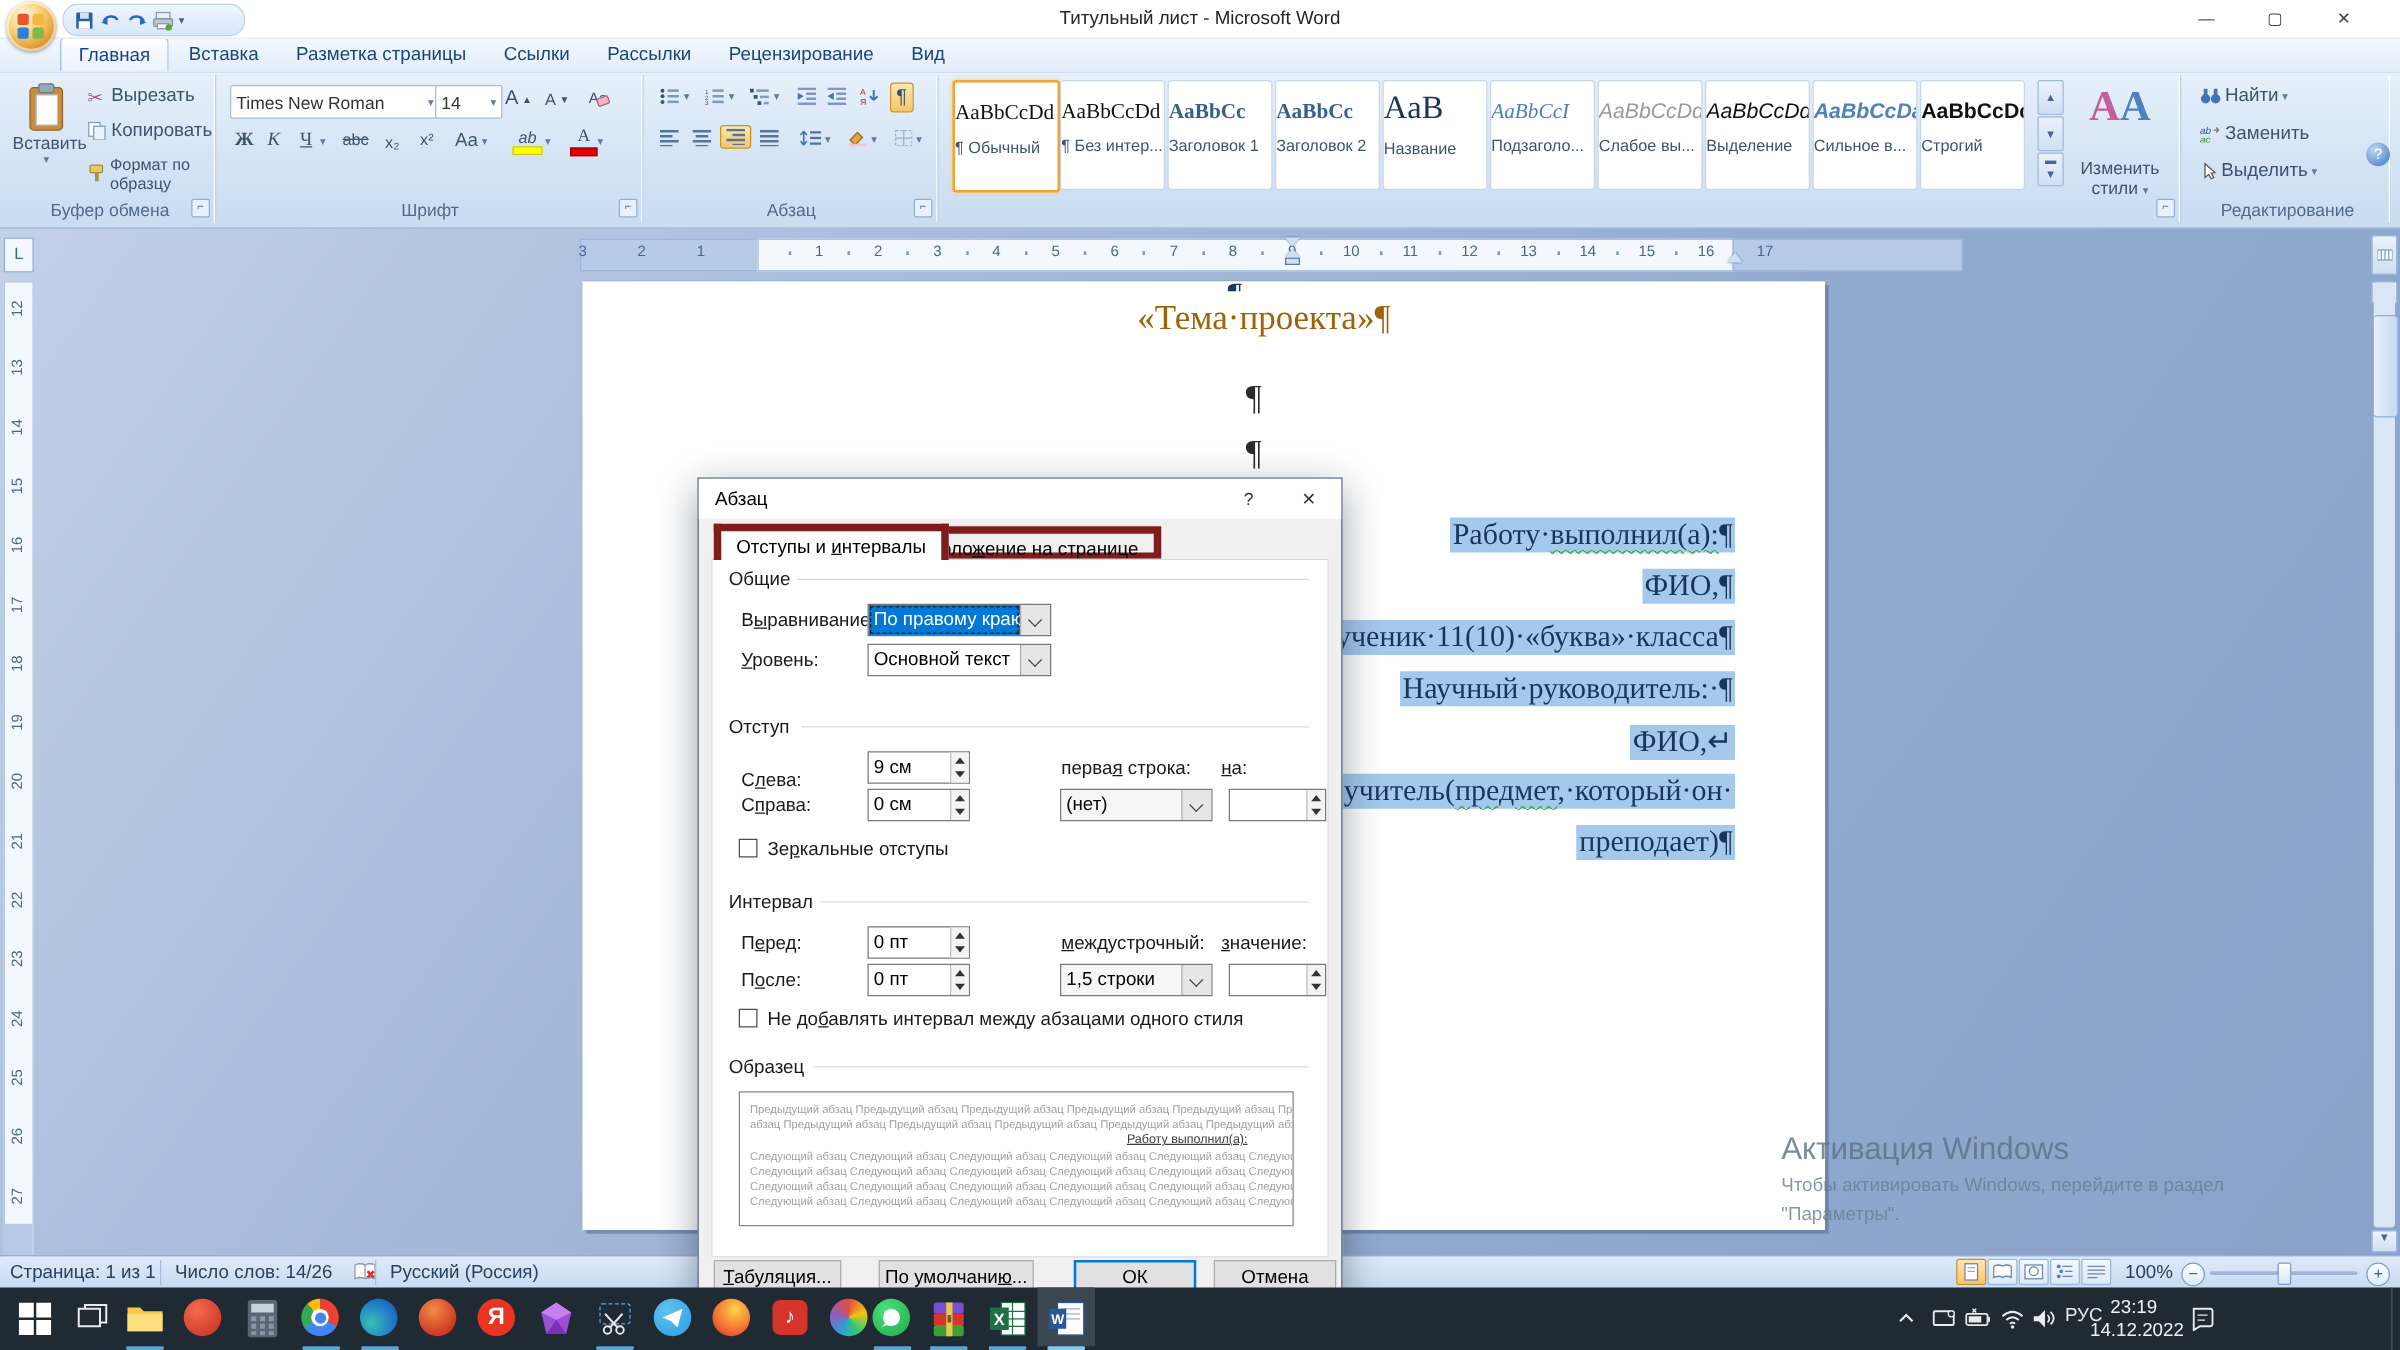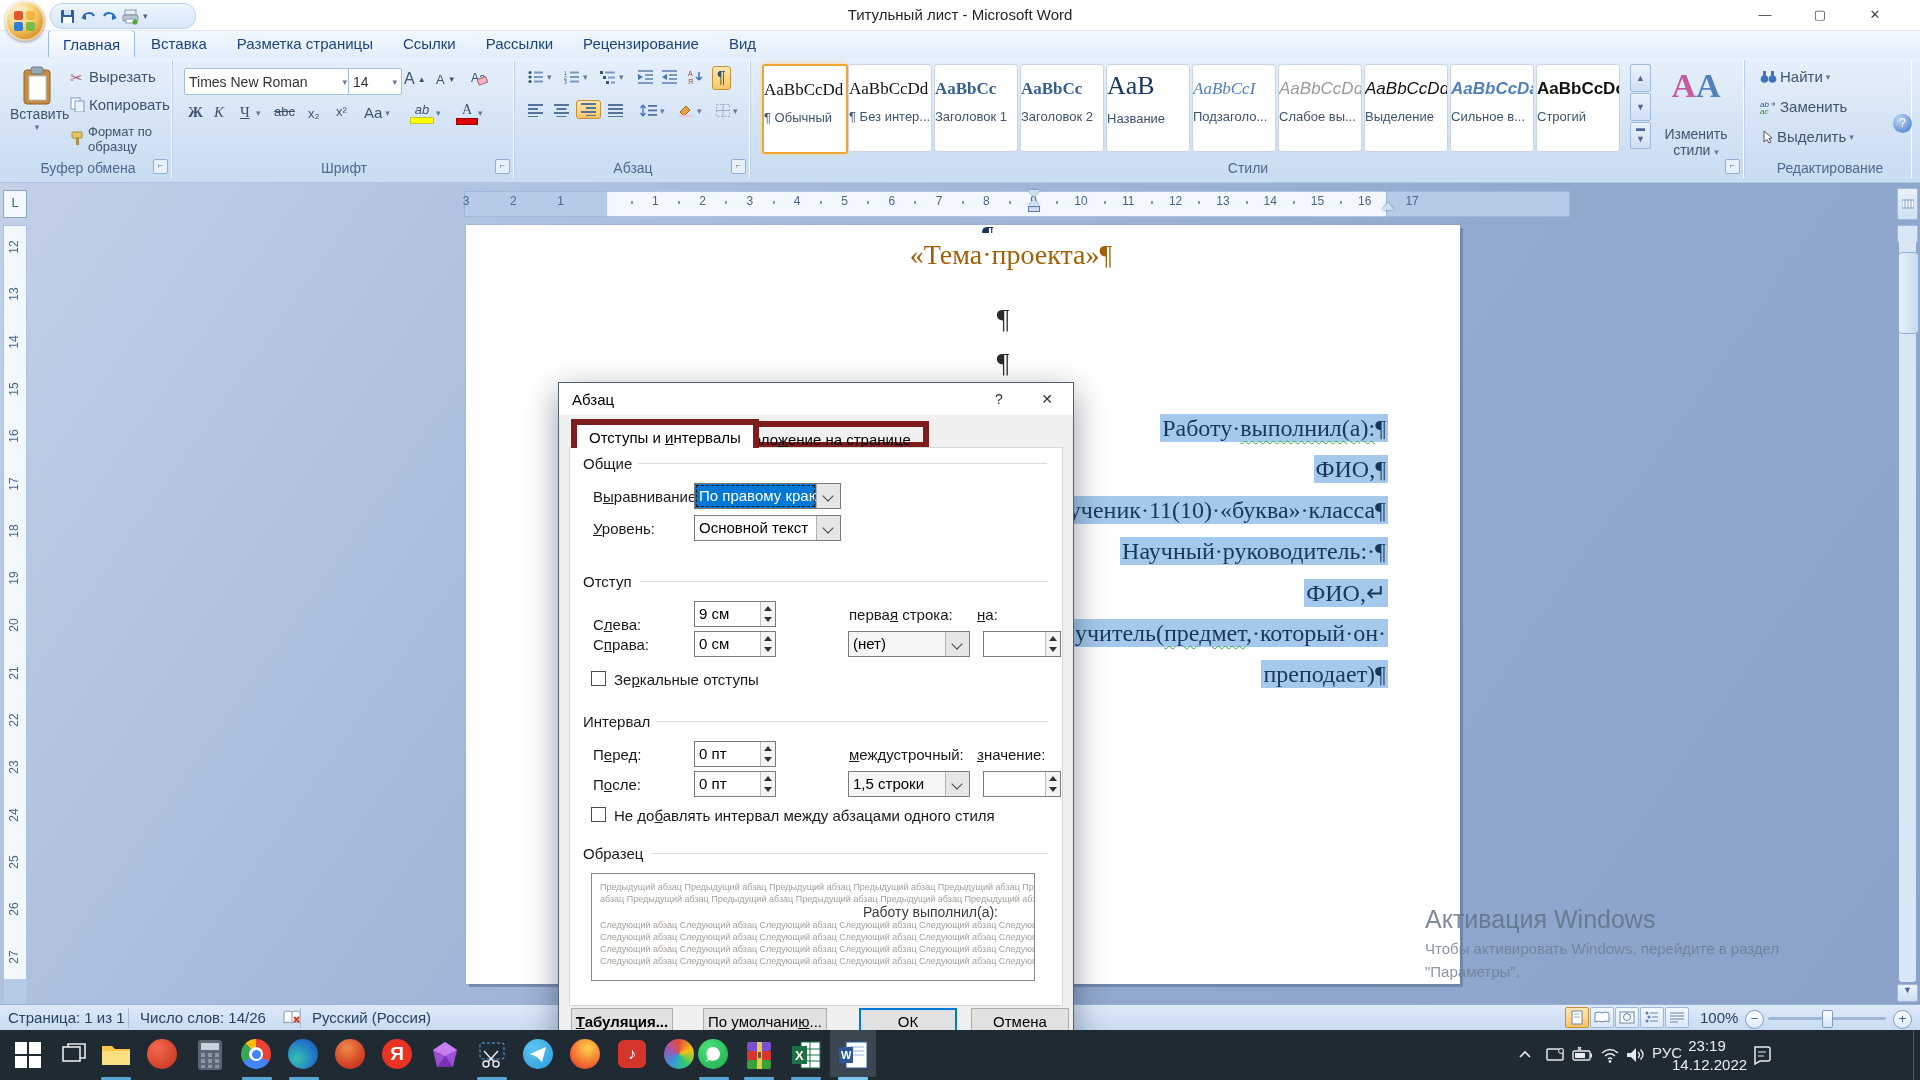--- a/index.html
+++ b/index.html
@@ -100,21 +100,21 @@
   .chev{position:absolute;left:7px;top:8px;width:7px;height:7px;border-right:1.6px solid #444;border-bottom:1.6px solid #444;transform:rotate(45deg);}
   .spin{position:absolute;height:26px;background:#fff;border:1px solid #7a7a7a;box-sizing:border-box;}
   .spin .val{position:absolute;left:4px;top:3px;font-size:15px;}
   .spin .ud{position:absolute;right:0;top:0;width:14px;height:100%;border-left:1px solid #c0c0c0;background:#f4f4f4;}
   .spin .up,.spin .dn{position:absolute;left:3px;width:0;height:0;border-left:4px solid transparent;border-right:4px solid transparent;}
   .spin .up{top:4px;border-bottom:5px solid #333;}
   .spin .dn{bottom:4px;border-top:5px solid #333;}
   .chk{position:absolute;width:15px;height:15px;background:#fff;border:1px solid #4d4d4d;box-sizing:border-box;}
   #sampbox{position:absolute;left:32px;top:490px;width:444px;height:108px;border:1px solid #828790;padding:7px 8px;box-sizing:border-box;overflow:hidden;}
   .samp{font-size:9px;line-height:12px;color:#a5a09b;white-space:nowrap;}
-  #sampcur{font-size:14px;line-height:14px;color:#3c3c3c;text-align:right;padding-right:28px;}
+  #sampcur{font-size:10px;line-height:14px;color:#3c3c3c;text-align:right;padding-right:28px;text-decoration:underline;}
   .dbtn{position:absolute;top:625px;height:27px;background:#e1e1e1;border:1px solid #adadad;box-sizing:border-box;text-align:center;font-size:15px;line-height:25px;}
   .dbtn.def{border:2px solid #0078d7;line-height:23px;}
   
   #statusbar{position:absolute;left:0;top:1004px;width:1920px;height:26px;background:linear-gradient(#dfeafa,#c7daf1);border-top:1px solid #96afd2;z-index:30;font-size:15px;color:#29425f;}
   .sitem{position:absolute;top:4px;}
   .ssep{position:absolute;top:3px;width:1px;height:20px;background:#aabdd8;}
   .vbtn{position:absolute;top:2px;width:24px;height:21px;border:1px solid #9db7dd;background:linear-gradient(#f3f8fe,#dce9f8);border-radius:2px;box-sizing:border-box;}
   .vbtn.on{background:linear-gradient(#fde7b0,#f9c568);border-color:#c79133;}
   #zoomtrack{position:absolute;top:12px;height:3px;background:#9fb6d6;border-radius:2px;}
   #zoomthumb{position:absolute;top:5px;width:9px;height:16px;background:linear-gradient(#fdfeff,#d7e5f6);border:1px solid #7e9cc4;border-radius:2px;}
@@ -430,21 +430,20 @@
       </div>
     <div class="abs" style="left:878px;top:4px;width:16px;height:86px;">
       <div class="sbtn" style="position:static;height:28px;line-height:26px;">▲</div>
       <div class="sbtn" style="position:static;height:28px;line-height:26px;margin-top:1px;">▼</div>
       <div class="sbtn" style="position:static;height:27px;line-height:11px;margin-top:1px;">▬<br>▼</div>
     </div>
     <div class="abs" style="left:902px;top:6px;width:84px;text-align:center;">
       <div style="font-size:34px;line-height:40px;font-family:'Liberation Serif',serif;"><span style="color:#c65b9d;font-weight:bold;">А</span><span style="color:#4f81bd;font-weight:bold;">A</span></div>
       <div style="font-size:14px;color:#3e546e;line-height:16px;margin-top:20px;"><span>Изменить стили</span> <span class="caret">▾</span></div>
     </div>
-    <div class="glabel">Стили</div>
     <div class="launcher">⌐</div>
   </div>
 
   <div class="rgroup" style="left:1748px;width:164px;border-right:none;">
     <div class="rbtn abs" style="left:8px;top:6px;">
       <svg width="17" height="14">
           <circle cx="4.5" cy="9" r="3.8" fill="#3f73c0"></circle>
           <circle cx="12.5" cy="9" r="3.8" fill="#3f73c0"></circle>
           <rect x="3" y="1" width="3" height="5" fill="#54749c"></rect>
           <rect x="11" y="1" width="3" height="5" fill="#54749c"></rect>
@@ -684,21 +683,21 @@
   <div id="sampbox">
       <div class="samp">Предыдущий абзац Предыдущий абзац Предыдущий абзац Предыдущий абзац Предыдущий абзац Предыдущий</div>
       <div class="samp">абзац Предыдущий абзац Предыдущий абзац Предыдущий абзац Предыдущий абзац Предыдущий абзац</div>
       <div id="sampcur">Работу выполнил(а):</div>
       <div class="samp">Следующий абзац Следующий абзац Следующий абзац Следующий абзац Следующий абзац Следующий абзац</div>
       <div class="samp">Следующий абзац Следующий абзац Следующий абзац Следующий абзац Следующий абзац Следующий абзац</div>
       <div class="samp">Следующий абзац Следующий абзац Следующий абзац Следующий абзац Следующий абзац Следующий абзац</div>
       <div class="samp">Следующий абзац Следующий абзац Следующий абзац Следующий абзац Следующий абзац Следующий абзац</div>
     </div>
 
-  <div class="dbtn" style="left:12px;width:102px;font-weight:bold;"><u>Т</u>абуляция...</div>
+  <div class="dbtn" style="left:12px;width:102px;"><u>Т</u>абуляция...</div>
   <div class="dbtn" style="left:144px;width:124px;">По умолчани<u>ю</u>...</div>
   <div class="dbtn def" style="left:300px;width:98px;">ОК</div>
   <div class="dbtn" style="left:412px;width:98px;">Отмена</div>
 </div>
 
 <div id="statusbar">
   <span class="sitem" style="left:8px;">Страница: 1 из 1</span>
   <span class="ssep" style="left:128px;"></span>
   <span class="sitem" style="left:140px;">Число слов: 14/26</span>
   <span class="sitem" style="left:282px;">

